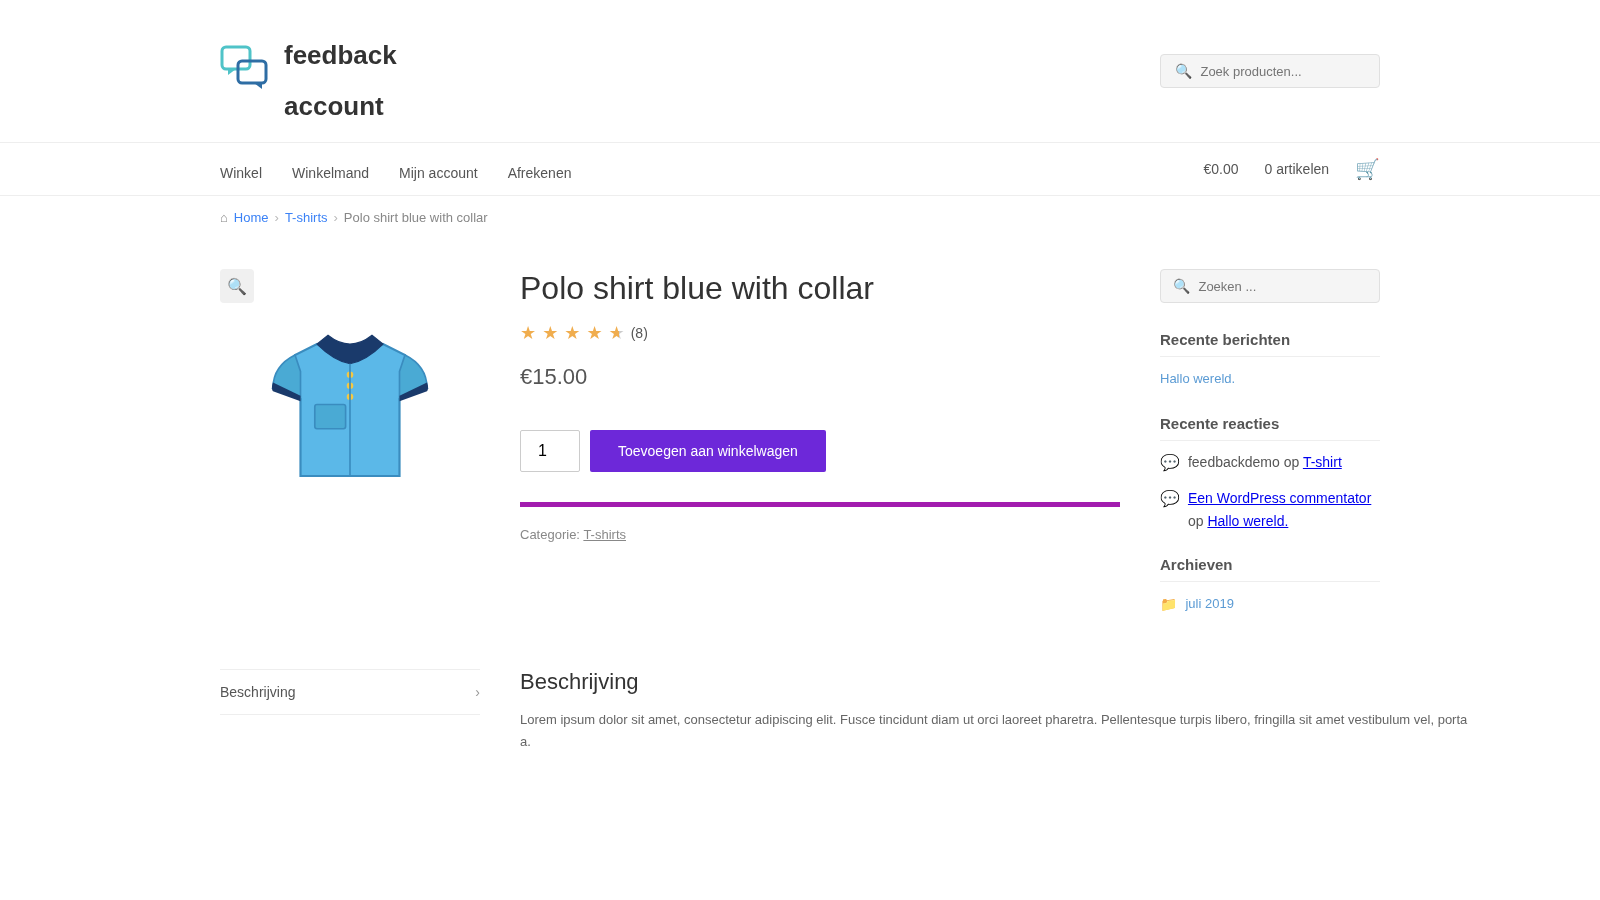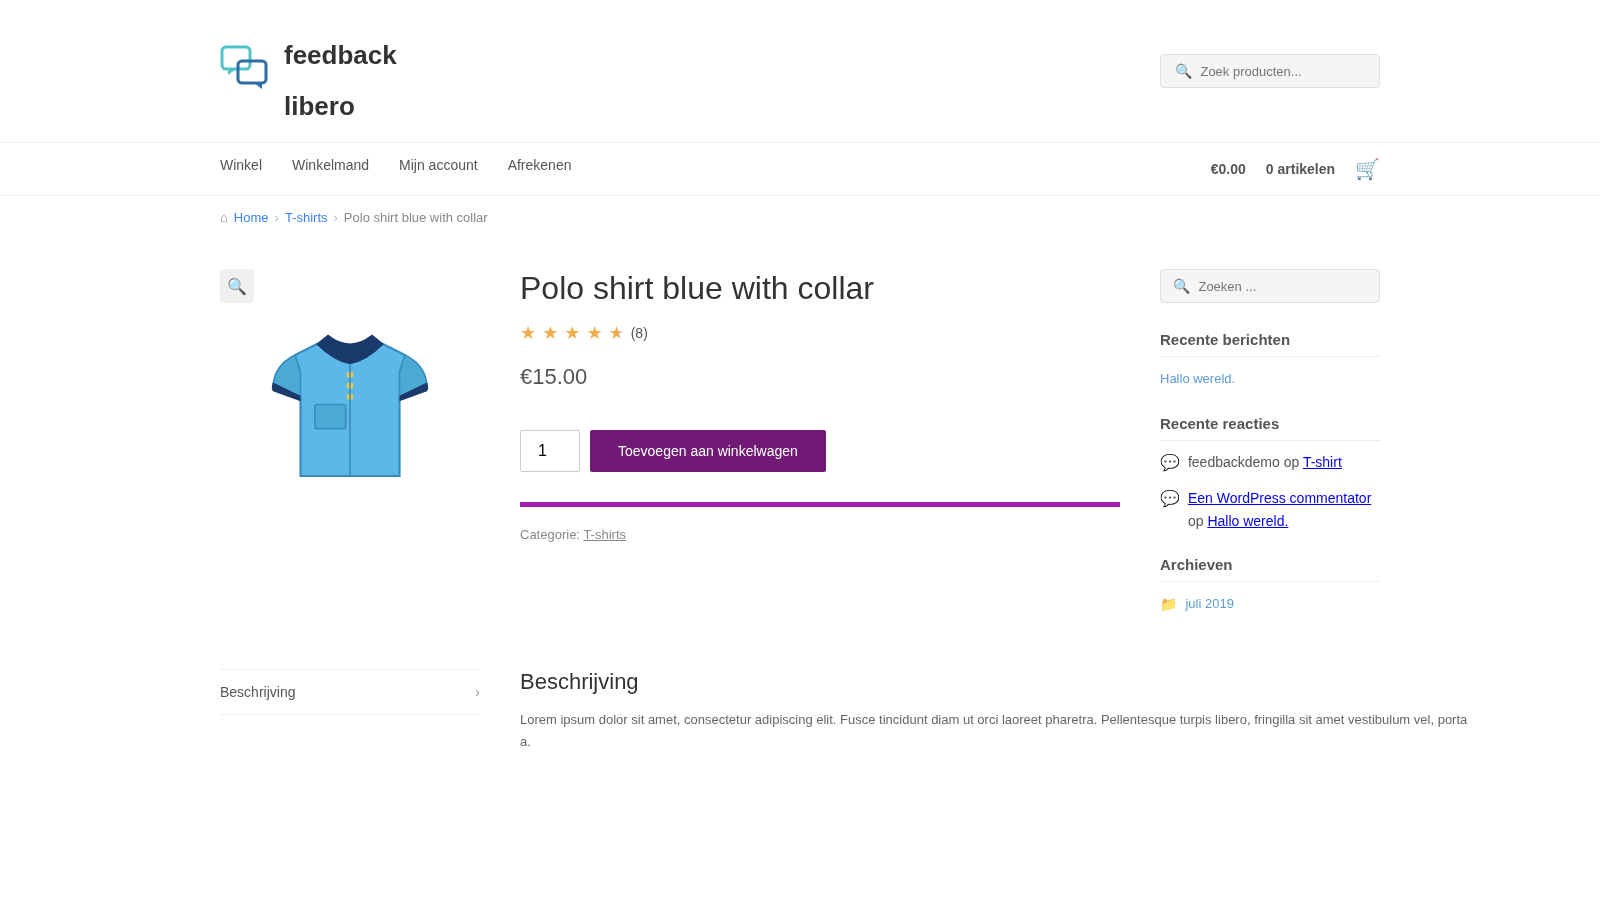--- a/index.html
+++ b/index.html
@@ -8,24 +8,24 @@
     
     .header { display: flex; align-items: center; justify-content: space-between; padding: 20px 220px; border-bottom: 1px solid #eee; }
     .logo-area { display: flex; align-items: center; gap: 12px; }
     .logo-icon { width: 52px; height: 52px; }
     .logo-text { font-size: 26px; font-weight: 700; color: #333; line-height: 1.2; }
     .logo-text span { display: block; margin-top: 20px; }
     .search-box-header { display: flex; align-items: center; background: #f5f5f5; border: 1px solid #e0e0e0; border-radius: 4px; padding: 8px 14px; width: 220px; gap: 8px; }
     .search-box-header input { border: none; background: transparent; outline: none; font-size: 13px; color: #999; width: 100%; }
 
     
-    .nav { display: flex; align-items: flex-start; justify-content: space-between; padding: 14px 220px; border-bottom: 1px solid #eee; }
+    .nav { display: flex; align-items: flex-end; justify-content: space-between; padding: 14px 220px; border-bottom: 1px solid #eee; }
     .nav-links { display: flex; gap: 30px; }
     .nav-links a { text-decoration: none; color: #555; font-size: 14px; }
-    .cart-area { display: flex; align-items: center; gap: 20px; color: #555; font-size: 14px; font-weight: bold; }
+    .cart-area { display: flex; align-items: center; gap: 26px; color: #555; font-size: 14px; }
     .cart-icon { font-size: 20px; }
 
     
     .breadcrumb { padding: 14px 220px; display: flex; align-items: center; gap: 6px; font-size: 13px; color: #888; }
     .breadcrumb a { color: #3b82f6; text-decoration: none; }
     .breadcrumb .sep { color: #bbb; }
     .breadcrumb .home-icon { font-size: 13px; }
 
     
     .main-content { display: flex; padding: 30px 220px; gap: 40px; }
@@ -40,21 +40,21 @@
     
     .product-details { flex: 1; }
     .product-title { font-size: 32px; font-weight: 400; color: #333; margin-bottom: 14px; line-height: 1.2; }
     .stars { display: flex; align-items: center; gap: 6px; margin-bottom: 20px; }
     .star { color: #f0ad4e; font-size: 18px; }
     .star-half { color: #f0ad4e; font-size: 18px; }
     .review-count { color: #555; font-size: 14px; }
     .price { font-size: 22px; color: #555; margin-bottom: 40px; }
     .add-to-cart { display: flex; align-items: center; gap: 10px; margin-bottom: 30px; }
     .qty-input { width: 60px; height: 42px; border: 1px solid #ccc; text-align: center; font-size: 16px; border-radius: 2px; }
-    .add-btn { background: #701a75; color: #fff; border: none; padding: 0 28px; height: 42px; font-size: 14px; cursor: pointer; border-radius: 2px; }
+    .add-btn { background: #6d28d9; color: #fff; border: none; padding: 0 28px; height: 42px; font-size: 14px; cursor: pointer; border-radius: 2px; }
     .category-line { font-size: 13px; color: #888; padding-top: 20px; border-top: 5px solid #a21caf; }
     .category-line a { color: #888; text-decoration: underline; }
 
     
     .search-box-sidebar { display: flex; align-items: center; background: #f5f5f5; border: 1px solid #e0e0e0; border-radius: 4px; padding: 8px 12px; gap: 8px; margin-bottom: 28px; }
     .search-box-sidebar input { border: none; background: transparent; outline: none; font-size: 13px; color: #999; width: 100%; }
     .sidebar-section { margin-bottom: 24px; }
     .sidebar-title { font-size: 15px; color: #555; font-weight: 600; margin-bottom: 10px; border-bottom: 1px solid #eee; padding-bottom: 8px; }
     .sidebar-link { color: #5b9bd4; text-decoration: none; font-size: 13px; line-height: 1.8; display: block; }
     .comment-item { display: flex; gap: 8px; align-items: flex-start; margin-bottom: 14px; }
@@ -79,21 +79,21 @@
   <div class="logo-area">
     <svg class="logo-icon" viewBox="0 0 52 52">
 
       <rect x="2" y="2" width="28" height="22" rx="4" fill="none" stroke="#4fc3c8" stroke-width="3"></rect>
       <polygon points="8,24 8,30 16,24" fill="#4fc3c8"></polygon>
       <rect x="18" y="16" width="28" height="22" rx="4" fill="none" stroke="#2e6da4" stroke-width="3"></rect>
       <polygon points="42,38 42,44 34,38" fill="#2e6da4"></polygon>
     </svg>
     <div class="logo-text">
       <span>feedback</span>
-      <span>libero</span>
+      <span>account</span>
     </div>
   </div>
   <div class="search-box-header">
     <span>🔍</span>
     <input type="text" placeholder="Zoek producten..." style="">
   </div>
 </header>
 
 <nav class="nav">
   <div class="nav-links">

